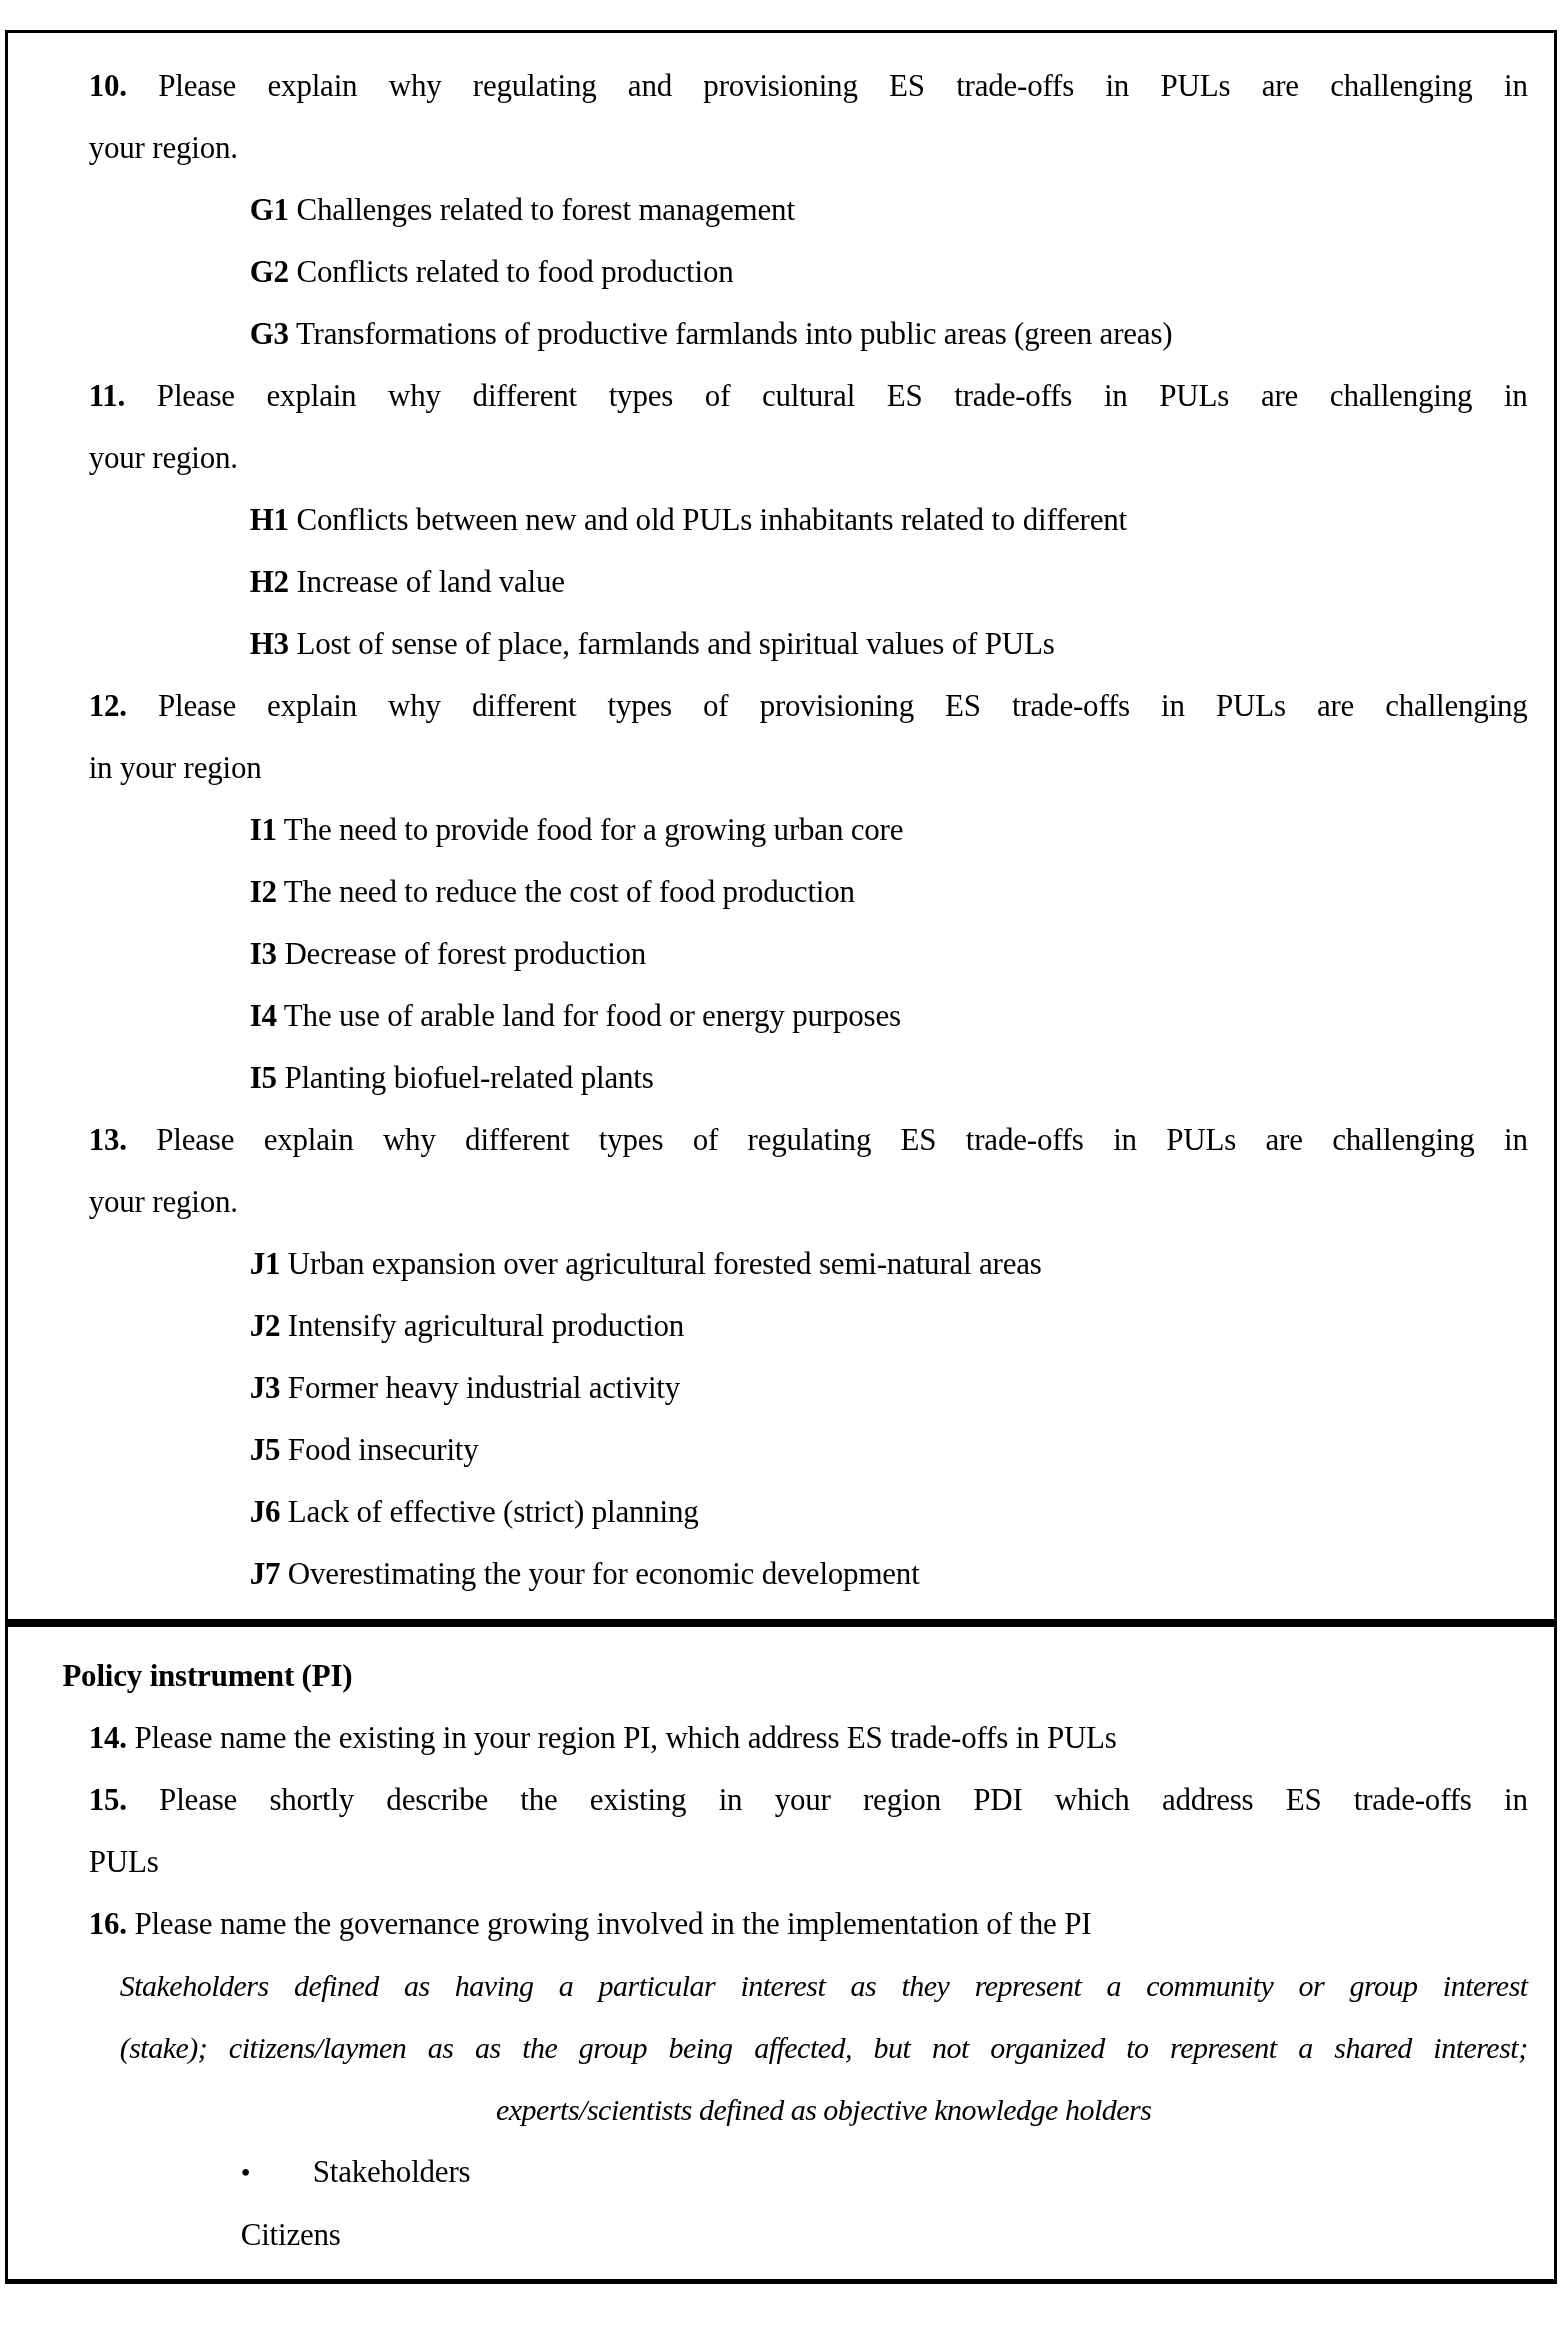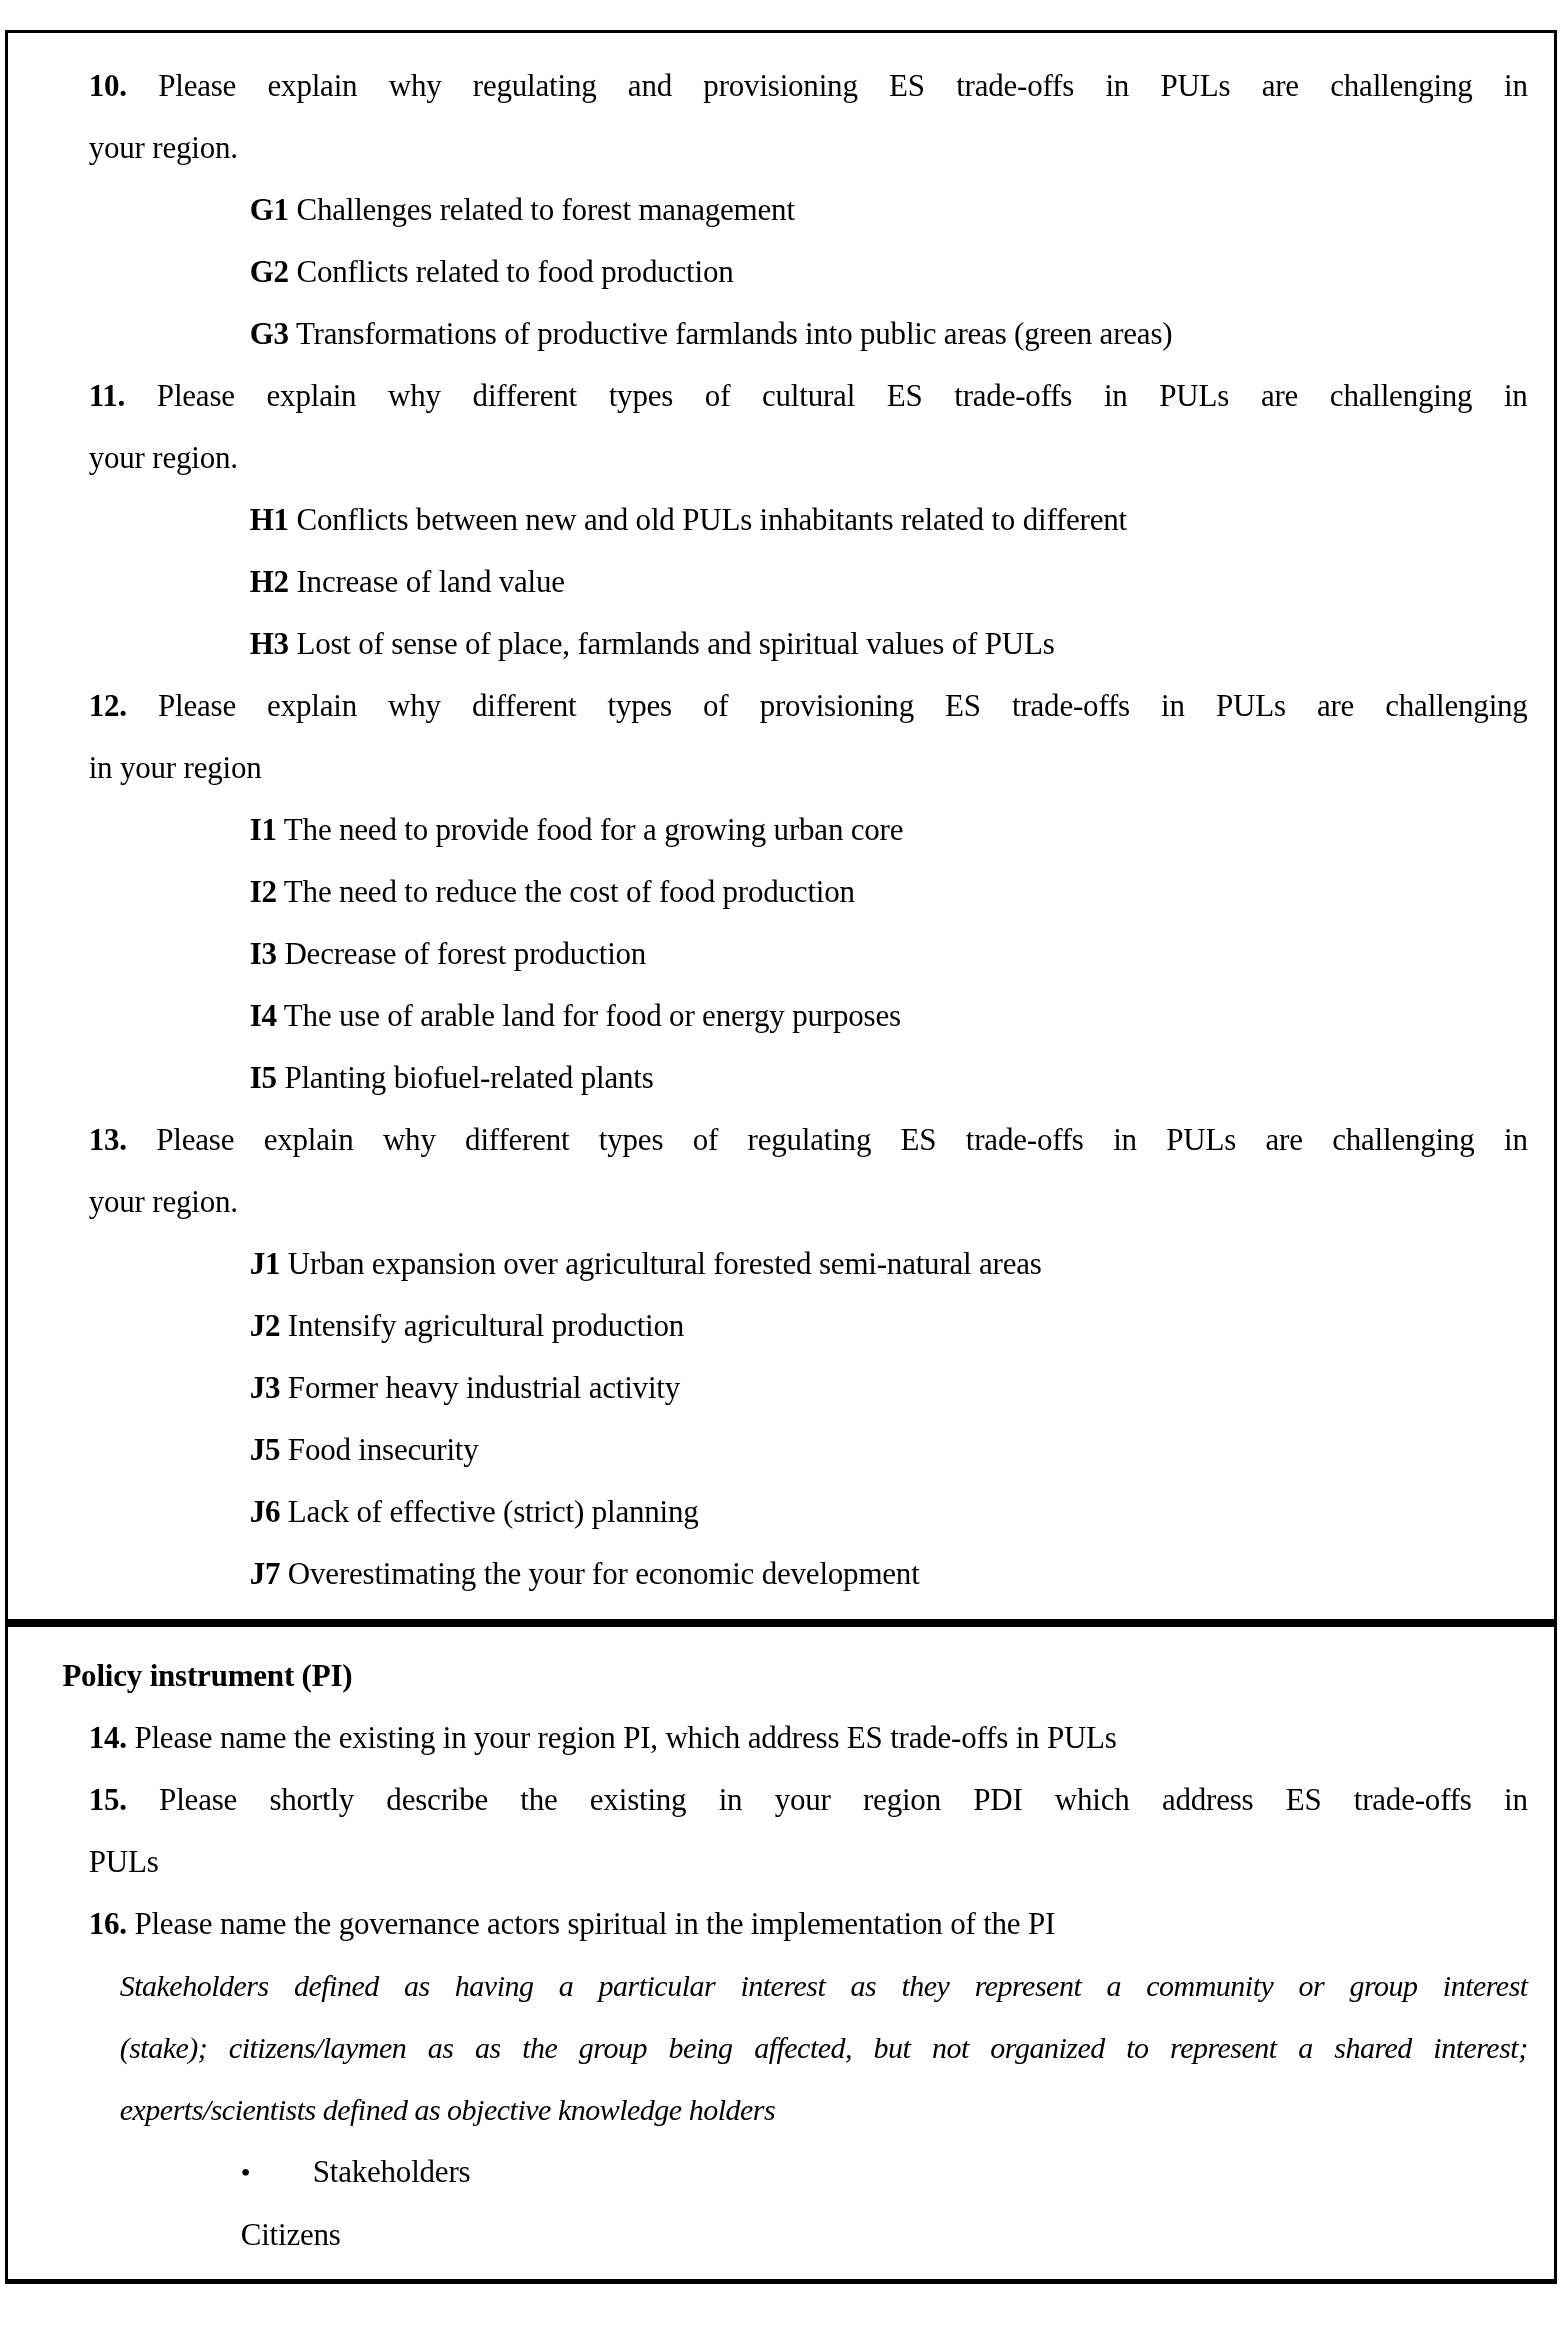--- a/index.html
+++ b/index.html
@@ -40,21 +40,21 @@
   .ln {
     font-size: 31px;
     line-height: 62px;
     letter-spacing: -0.2px;
     white-space: nowrap;
     color: #000000;
   }
   .ln.q    { margin-left: 30px; }
   .ln.item { margin-left: 191px; }
   .ln.hd   { margin-left: 3.7px; font-weight: bold; }
-  .ln.note { margin-left: 61px; font-style: italic; font-size: 30px; letter-spacing: -0.5px; }
+  .ln.note { margin-left: 61px; font-style: italic; font-size: 30px; letter-spacing: -0.5px; text-align: center; }
   .ln.justify {
     text-align: justify;
     text-align-last: justify;
     text-justify: inter-word;
   }
   .ln.bullet {
     margin-left: 182px;
     display: flex;
     align-items: baseline;
   }
@@ -96,21 +96,21 @@
         <div class="ln item"><b>J3</b><span> Former heavy industrial activity</span></div>
         <div class="ln item"><b>J5</b><span> Food insecurity</span></div>
         <div class="ln item"><b>J6</b><span> Lack of effective (strict) planning</span></div>
         <div class="ln item"><b>J7</b><span> Overestimating the your for economic development</span></div>
       </div>
       <div class="doc-section second">
         <div class="ln hd"><b>Policy instrument (PI)</b></div>
         <div class="ln q"><b>14.</b><span> Please name the existing in your region PI, which address ES trade-offs in PULs</span></div>
         <div class="ln q justify"><b>15.</b><span> Please shortly describe the existing in your region PDI which address ES trade-offs in</span></div>
         <div class="ln q"><span>PULs</span></div>
-        <div class="ln q"><b>16.</b><span> Please name the governance actors spiritual in the implementation of the PI</span></div>
+        <div class="ln q"><b>16.</b><span> Please name the governance growing involved in the implementation of the PI</span></div>
         <div class="ln note justify"><i>Stakeholders defined as having a particular interest as they represent a community or group interest</i></div>
         <div class="ln note justify"><i>(stake); citizens/laymen as as the group being affected, but not organized to represent a shared interest;</i></div>
         <div class="ln note"><i>experts/scientists defined as objective knowledge holders</i></div>
         <div class="ln bullet">
           <span class="bullet-marker">•</span>
           <span>Stakeholders</span>
         </div>
         <div class="ln bullet">
           <span>Citizens</span>
         </div>

